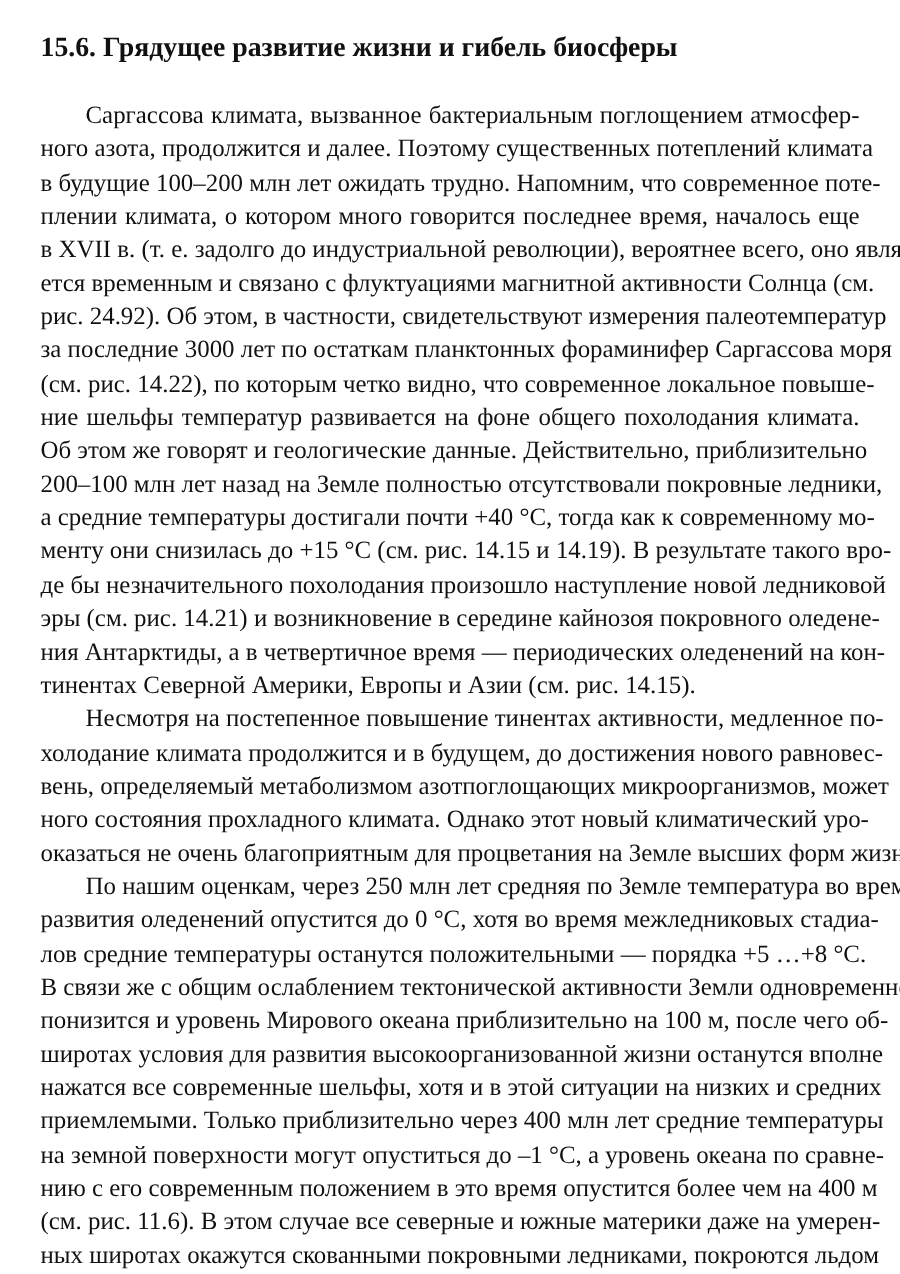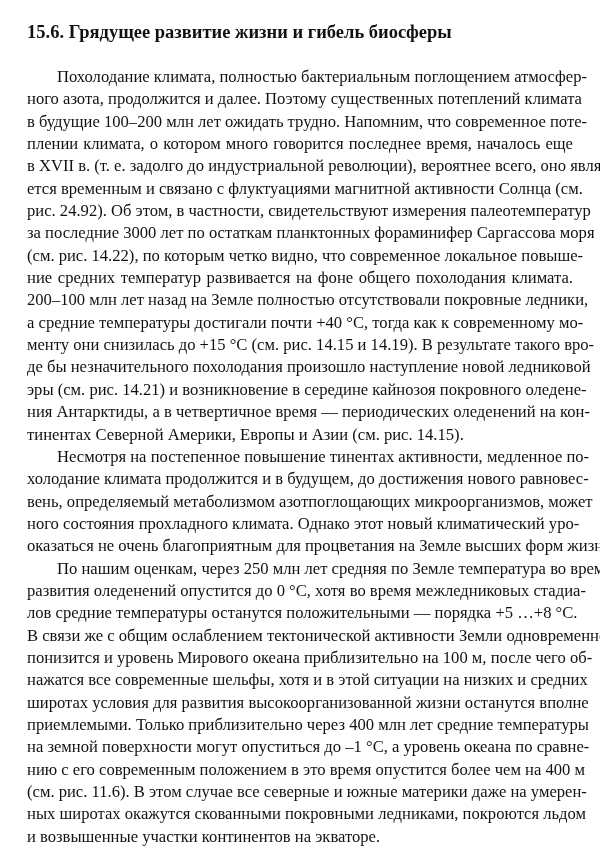--- a/index.html
+++ b/index.html
@@ -22,30 +22,31 @@
     .line.last { text-align-last: left; }
   </style>
 </head>
 <body>
 
 <div class="page">
   <div class="title">15.6. Грядущее развитие жизни и гибель биосферы</div>
 
   <div class="body">
     <div>
-      <span class="line indent">Похолодание климата, полностью бактериальным поглощением атмосфер-</span>
+      <span class="line indent">Саргассова климата, вызванное бактериальным поглощением атмосфер-</span>
       <span class="line">ного азота, продолжится и далее. Поэтому существенных потеплений климата</span>
       <span class="line">в будущие 100–200 млн лет ожидать трудно. Напомним, что современное поте-</span>
       <span class="line">плении климата, о котором много говорится последнее время, началось еще</span>
       <span class="line">в XVII в. (т. е. задолго до индустриальной революции), вероятнее всего, оно явля-</span>
       <span class="line">ется временным и связано с флуктуациями магнитной активности Солнца (см.</span>
       <span class="line">рис. 24.92). Об этом, в частности, свидетельствуют измерения палеотемператур</span>
       <span class="line">за последние 3000 лет по остаткам планктонных фораминифер Саргассова моря</span>
       <span class="line">(см. рис. 14.22), по которым четко видно, что современное локальное повыше-</span>
-      <span class="line">ние средних температур развивается на фоне общего похолодания климата.</span>
+      <span class="line">ние шельфы температур развивается на фоне общего похолодания климата.</span>
+      <span class="line">Об этом же говорят и геологические данные. Действительно, приблизительно</span>
       <span class="line">200–100 млн лет назад на Земле полностью отсутствовали покровные ледники,</span>
       <span class="line">а средние температуры достигали почти +40 °С, тогда как к современному мо-</span>
       <span class="line">менту они снизилась до +15 °С (см. рис. 14.15 и 14.19). В результате такого вро-</span>
       <span class="line">де бы незначительного похолодания произошло наступление новой ледниковой</span>
       <span class="line">эры (см. рис. 14.21) и возникновение в середине кайнозоя покровного оледене-</span>
       <span class="line">ния Антарктиды, а в четвертичное время — периодических оледенений на кон-</span>
       <span class="line last">тинентах Северной Америки, Европы и Азии (см. рис. 14.15).</span>
     </div>
 
     <div>
@@ -55,22 +56,22 @@
       <span class="line">ного состояния прохладного климата. Однако этот новый климатический уро-</span>
       <span class="line">оказаться не очень благоприятным для процветания на Земле высших форм жизни.</span>
     </div>
 
     <div>
       <span class="line indent">По нашим оценкам, через 250 млн лет средняя по Земле температура во время</span>
       <span class="line">развития оледенений опустится до 0 °С, хотя во время межледниковых стадиа-</span>
       <span class="line">лов средние температуры останутся положительными — порядка +5 …+8 °С.</span>
       <span class="line">В связи же с общим ослаблением тектонической активности Земли одновременно</span>
       <span class="line">понизится и уровень Мирового океана приблизительно на 100 м, после чего об-</span>
+      <span class="line">широтах условия для развития высокоорганизованной жизни останутся вполне</span>
       <span class="line">нажатся все современные шельфы, хотя и в этой ситуации на низких и средних</span>
-      <span class="line">широтах условия для развития высокоорганизованной жизни останутся вполне</span>
       <span class="line">приемлемыми. Только приблизительно через 400 млн лет средние температуры</span>
       <span class="line">на земной поверхности могут опуститься до –1 °С, а уровень океана по сравне-</span>
       <span class="line">нию с его современным положением в это время опустится более чем на 400 м</span>
       <span class="line">(см. рис. 11.6). В этом случае все северные и южные материки даже на умерен-</span>
       <span class="line">ных широтах окажутся скованными покровными ледниками, покроются льдом</span>
       <span class="line last">и возвышенные участки континентов на экваторе.</span>
     </div>
 
   </div>
 </div>

